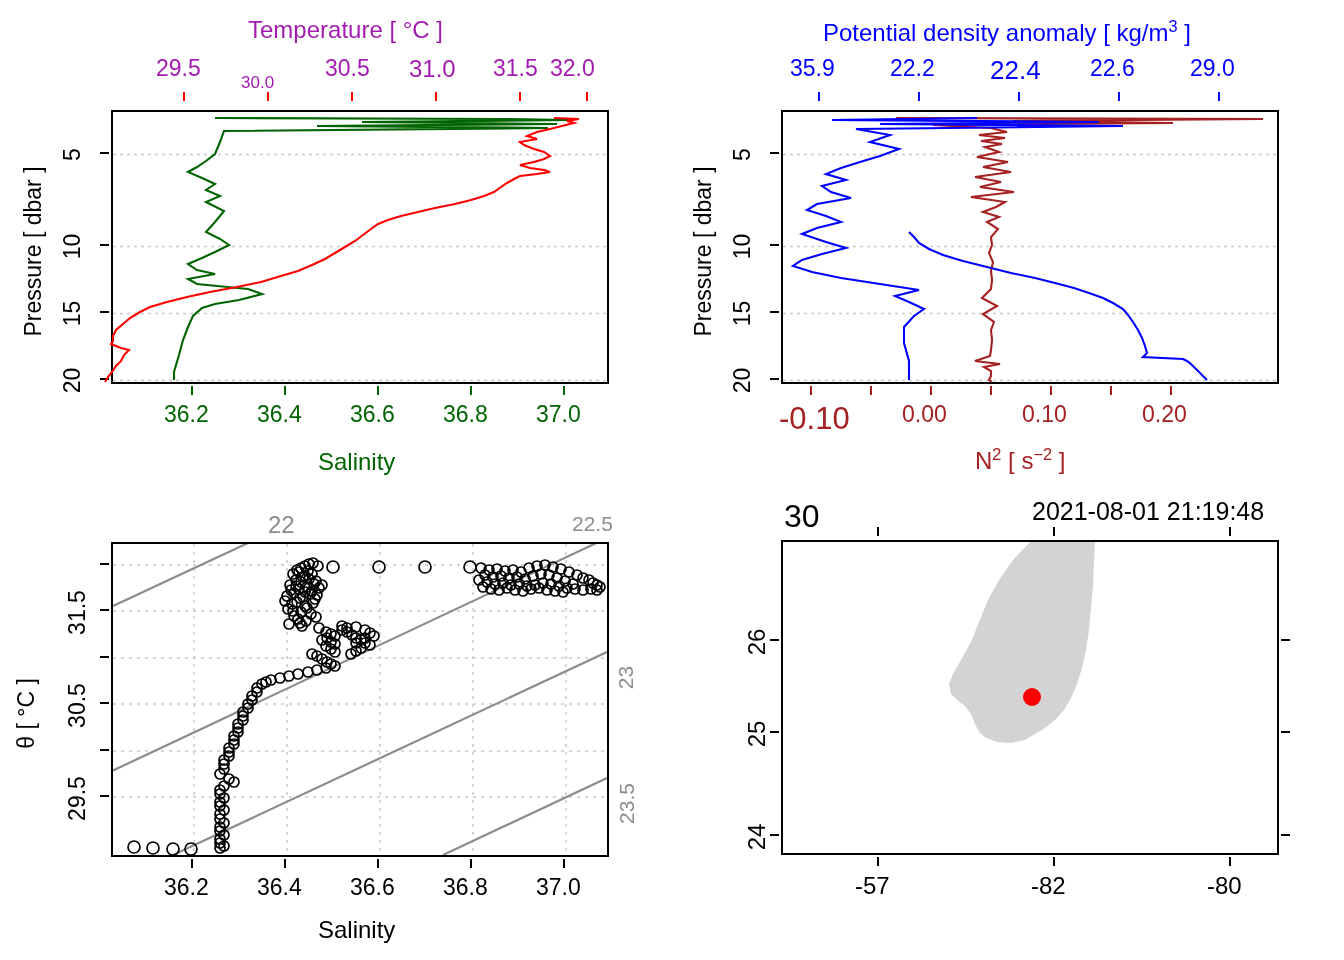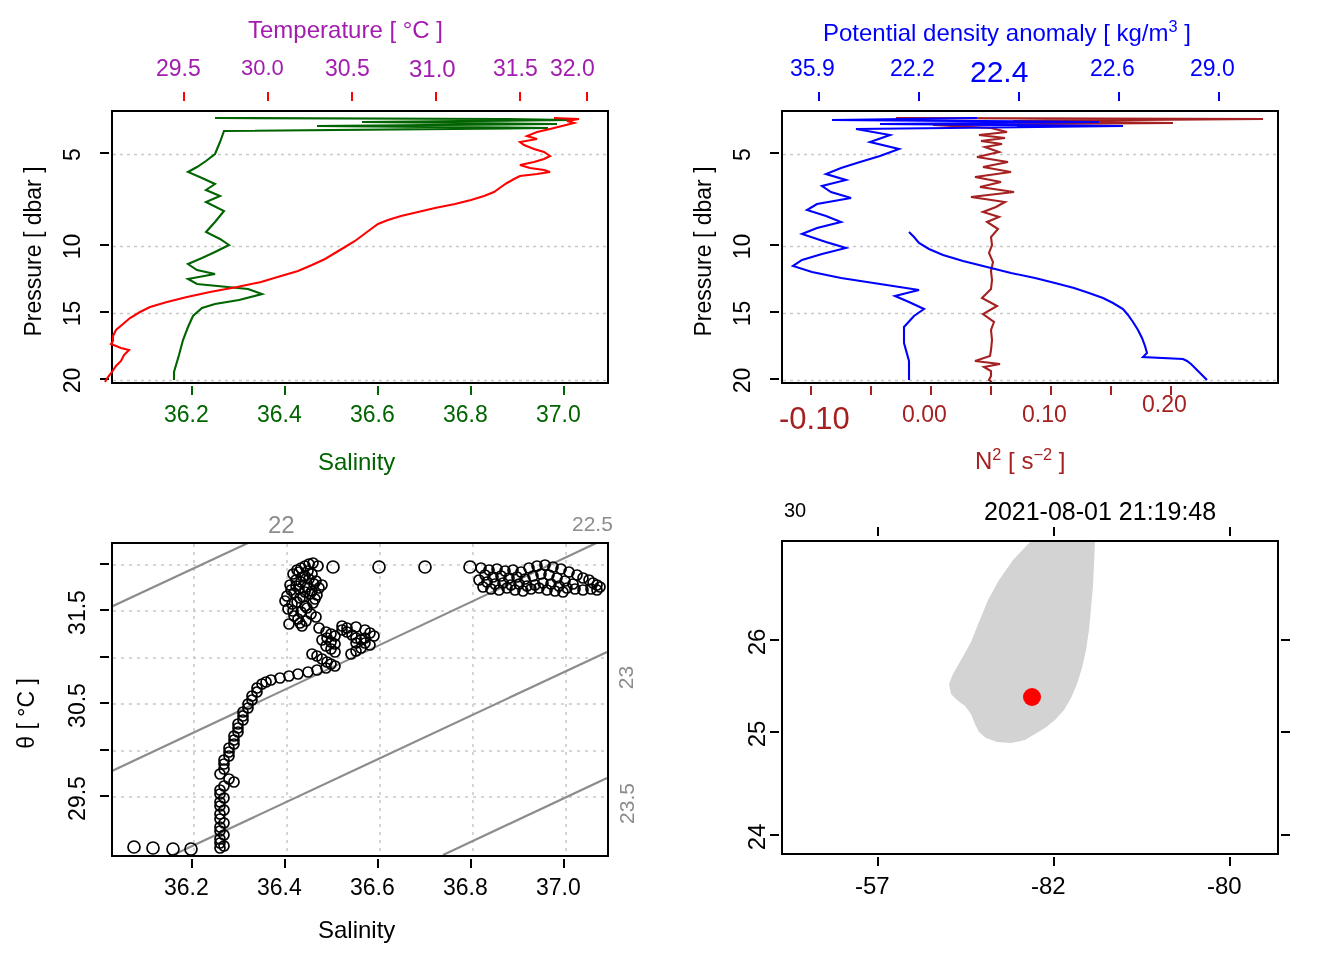--- a/index.html
+++ b/index.html
@@ -35,21 +35,21 @@
   sup{font-size:0.68em;vertical-align:super;}
 </style>
 </head>
 <body>
 
 <div class="panel">
 
   <div class="axis-title c-red" style="left:248px;top:18px;font-size:24px;">Temperature [ °C ]</div>
 
   <div class="tick-lab c-red" style="left:156px;top:57px;font-size:23px;">29.5</div>
-  <div class="tick-lab c-red" style="left:241px;top:57px;font-size:22px;">30.0</div>
+  <div class="tick-lab c-red" style="left:241px;top:74px;font-size:17px;">30.0</div>
   <div class="tick-lab c-red" style="left:325px;top:57px;font-size:23px;">30.5</div>
   <div class="tick-lab c-red" style="left:409px;top:57px;font-size:24px;">31.0</div>
   <div class="tick-lab c-red" style="left:493px;top:57px;font-size:23px;">31.5</div>
   <div class="tick-lab c-red" style="left:550px;top:57px;font-size:23px;">32.0</div>
 
   <div class="tick v red" style="left:183px;top:92px;"></div>
   <div class="tick v red" style="left:267px;top:92px;"></div>
   <div class="tick v red" style="left:351px;top:92px;"></div>
   <div class="tick v red" style="left:435px;top:92px;"></div>
   <div class="tick v red" style="left:519px;top:92px;"></div>
@@ -101,21 +101,21 @@
 </div>
 
 <div class="panel">
 
   <div class="axis-title c-blue" style="left:823px;top:18px;font-size:24px;">
     <span>Potential density anomaly [ kg/m</span><sup>3</sup><span> ]</span>
   </div>
 
   <div class="tick-lab c-blue" style="left:790px;top:57px;font-size:23px;">35.9</div>
   <div class="tick-lab c-blue" style="left:890px;top:57px;font-size:23px;">22.2</div>
-  <div class="tick-lab c-blue" style="left:970px;top:57px;font-size:30px;">22.4</div>
+  <div class="tick-lab c-blue" style="left:990px;top:57px;font-size:26px;">22.4</div>
   <div class="tick-lab c-blue" style="left:1090px;top:57px;font-size:23px;">22.6</div>
   <div class="tick-lab c-blue" style="left:1190px;top:57px;font-size:23px;">29.0</div>
 
   <div class="tick v blue" style="left:818px;top:92px;"></div>
   <div class="tick v blue" style="left:918px;top:92px;"></div>
   <div class="tick v blue" style="left:1018px;top:92px;"></div>
   <div class="tick v blue" style="left:1118px;top:92px;"></div>
   <div class="tick v blue" style="left:1218px;top:92px;"></div>
 
   <div class="axis-title c-black rot90" style="left:618px;top:240px;width:170px;text-align:center;font-size:23px;">Pressure [ dbar ]</div>
@@ -151,21 +151,21 @@
   <div class="tick v dkred" style="left:870px;top:386px;"></div>
   <div class="tick v dkred" style="left:930px;top:386px;"></div>
   <div class="tick v dkred" style="left:990px;top:386px;"></div>
   <div class="tick v dkred" style="left:1050px;top:386px;"></div>
   <div class="tick v dkred" style="left:1110px;top:386px;"></div>
   <div class="tick v dkred" style="left:1170px;top:386px;"></div>
 
   <div class="tick-lab c-dkred" style="left:779px;top:403px;font-size:31px;">-0.10</div>
   <div class="tick-lab c-dkred" style="left:902px;top:403px;font-size:23px;">0.00</div>
   <div class="tick-lab c-dkred" style="left:1022px;top:403px;font-size:23px;">0.10</div>
-  <div class="tick-lab c-dkred" style="left:1142px;top:393px;font-size:23px;">0.20</div>
+  <div class="tick-lab c-dkred" style="left:1142px;top:403px;font-size:23px;">0.20</div>
 
   <div class="axis-title c-dkred" style="left:975px;top:446px;font-size:24px;">
     <span>N</span><sup>2</sup><span> [ s</span><sup>−2</sup><span> ]</span>
   </div>
 </div>
 
 <div class="panel">
 
   <div class="tick-lab c-grey" style="left:268px;top:513px;font-size:24px;">22</div>
   <div class="tick-lab c-grey" style="left:572px;top:513px;font-size:21px;">22.5</div>
@@ -437,23 +437,23 @@
   <div class="tick-lab c-black" style="left:257px;top:876px;font-size:23px;">36.4</div>
   <div class="tick-lab c-black" style="left:350px;top:876px;font-size:23px;">36.6</div>
   <div class="tick-lab c-black" style="left:443px;top:876px;font-size:23px;">36.8</div>
   <div class="tick-lab c-black" style="left:536px;top:876px;font-size:23px;">37.0</div>
 
   <div class="axis-title c-black" style="left:318px;top:918px;font-size:24px;">Salinity</div>
 </div>
 
 <div class="panel">
 
-  <div class="tick-lab c-black" style="left:784px;top:500px;font-size:20px;">30</div>
-
-  <div class="axis-title c-black" style="left:984px;top:499px;font-size:25px;">2021-08-01 21:19:48</div>
+  <div class="tick-lab c-black" style="left:784px;top:500px;font-size:32px;">30</div>
+
+  <div class="axis-title c-black" style="left:1032px;top:499px;font-size:25px;">2021-08-01 21:19:48</div>
 
   <div class="tick v" style="left:877px;top:527px;"></div>
   <div class="tick v" style="left:1053px;top:527px;"></div>
   <div class="tick v" style="left:1229px;top:527px;"></div>
 
   <div class="tick-lab c-black rot90" style="left:740px;top:630px;width:34px;text-align:center;font-size:24px;">26</div>
   <div class="tick-lab c-black rot90" style="left:740px;top:722px;width:34px;text-align:center;font-size:24px;">25</div>
   <div class="tick-lab c-black rot90" style="left:740px;top:825px;width:34px;text-align:center;font-size:24px;">24</div>
 
   <div class="tick h" style="left:770px;top:639px;"></div>

